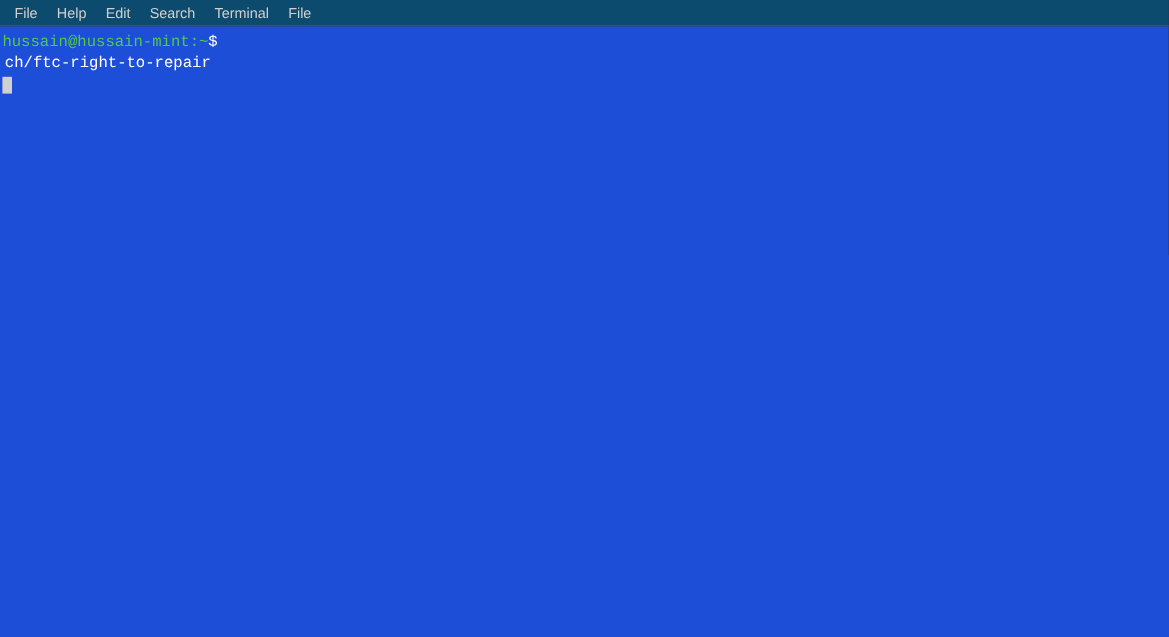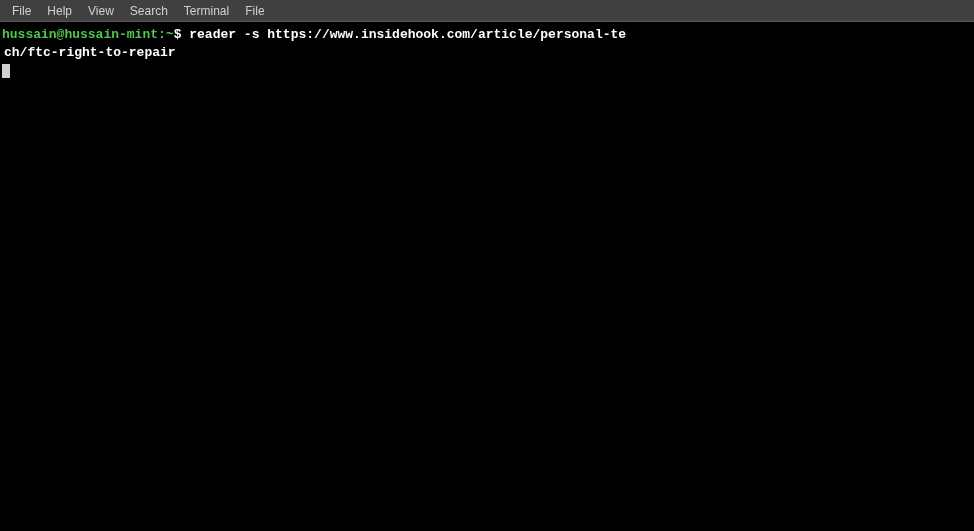--- a/index.html
+++ b/index.html
@@ -13,43 +13,42 @@
       height: 531px;
       background-color: #2d2d2d;
       font-family: 'Courier New', Courier, monospace;
       overflow: hidden;
     }
 
     
     .menu-bar {
       display: flex;
       align-items: center;
-      background-color: #404040;
+      background-color: #0c4a6e;
       height: 22px;
       padding: 0 4px;
       border-bottom: 1px solid #555;
     }
 
     .menu-item {
       color: #d0d0d0;
       font-size: 12px;
       font-family: sans-serif;
       padding: 2px 8px;
       cursor: pointer;
       border-radius: 2px;
     }
 
     
     .terminal-body {
-      background-color: #000000;
+      background-color: #1d4ed8;
       width: 974px;
       height: 509px;
       padding: 4px 2px;
       position: relative;
-      font-weight: bold;
     }
 
     .terminal-line {
       display: flex;
       align-items: flex-start;
       font-size: 13px;
       line-height: 18px;
       white-space: pre;
     }
 
@@ -82,30 +81,30 @@
       color: #ffffff;
       padding-left: 2px;
     }
   </style>
 </head>
 <body>
 
 <div class="menu-bar">
   <span class="menu-item">File</span>
   <span class="menu-item">Help</span>
-  <span class="menu-item">View</span>
+  <span class="menu-item">Edit</span>
   <span class="menu-item">Search</span>
   <span class="menu-item">Terminal</span>
   <span class="menu-item">File</span>
 </div>
 
 <div class="terminal-body">
 
   <div class="terminal-line">
-    <span class="prompt-user">hussain@hussain-mint</span><span class="prompt-user">:~</span><span class="prompt-separator">$</span><span class="prompt-command"> reader -s https://www.insidehook.com/article/personal-te</span>
+    <span class="prompt-user">hussain@hussain-mint</span><span class="prompt-user">:~</span><span class="prompt-separator">$</span>
   </div>
 
   <div class="second-line">
     <span>ch/ftc-right-to-repair</span>
   </div>
 
   <div class="terminal-line">
     <span class="terminal-cursor"></span>
   </div>
 </div>

